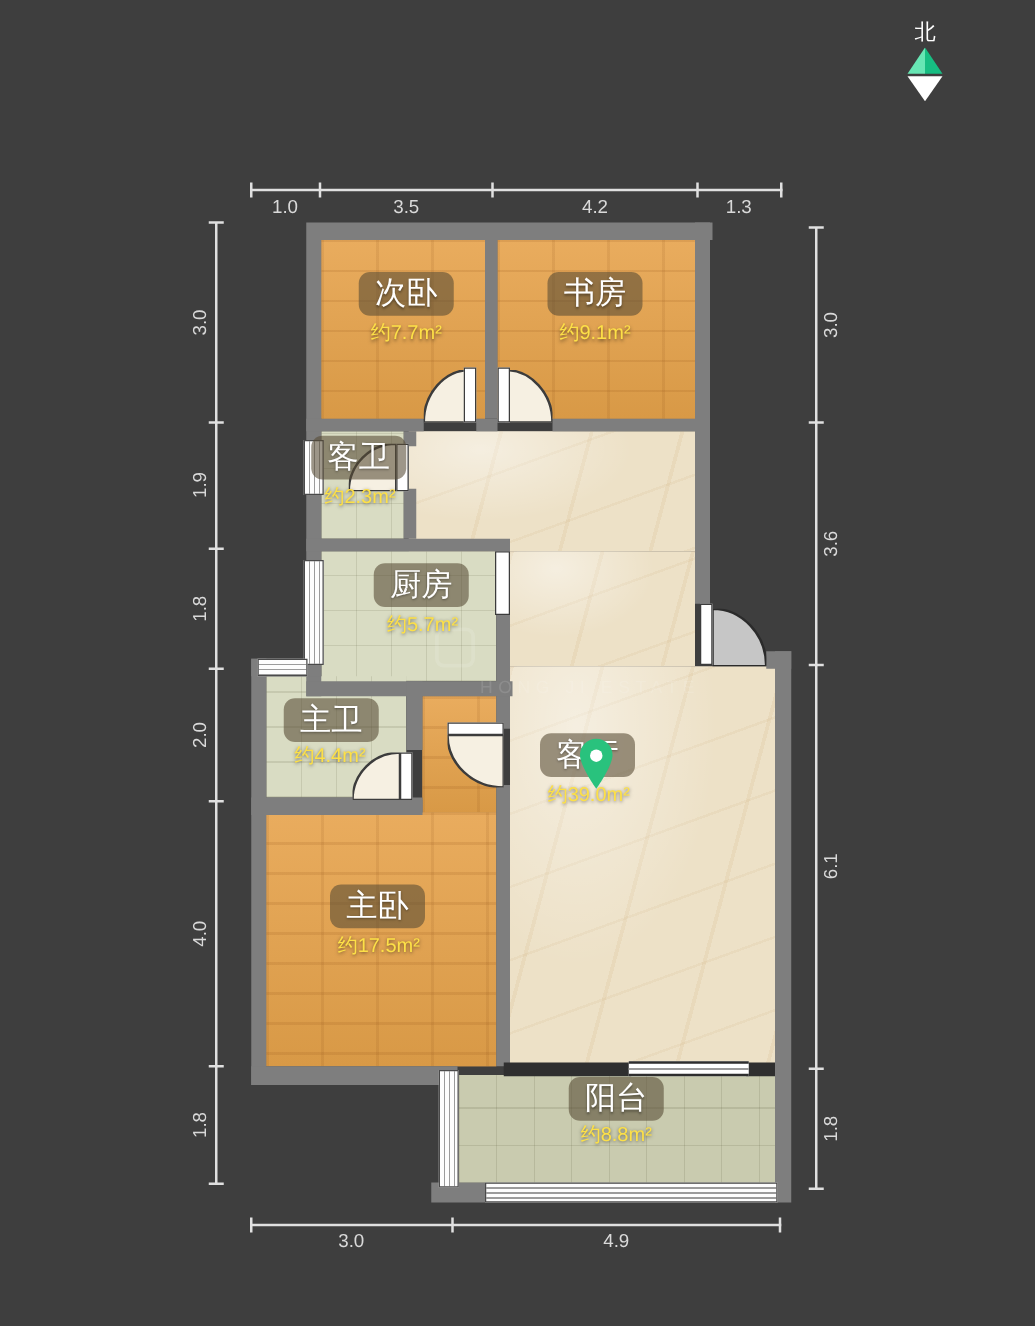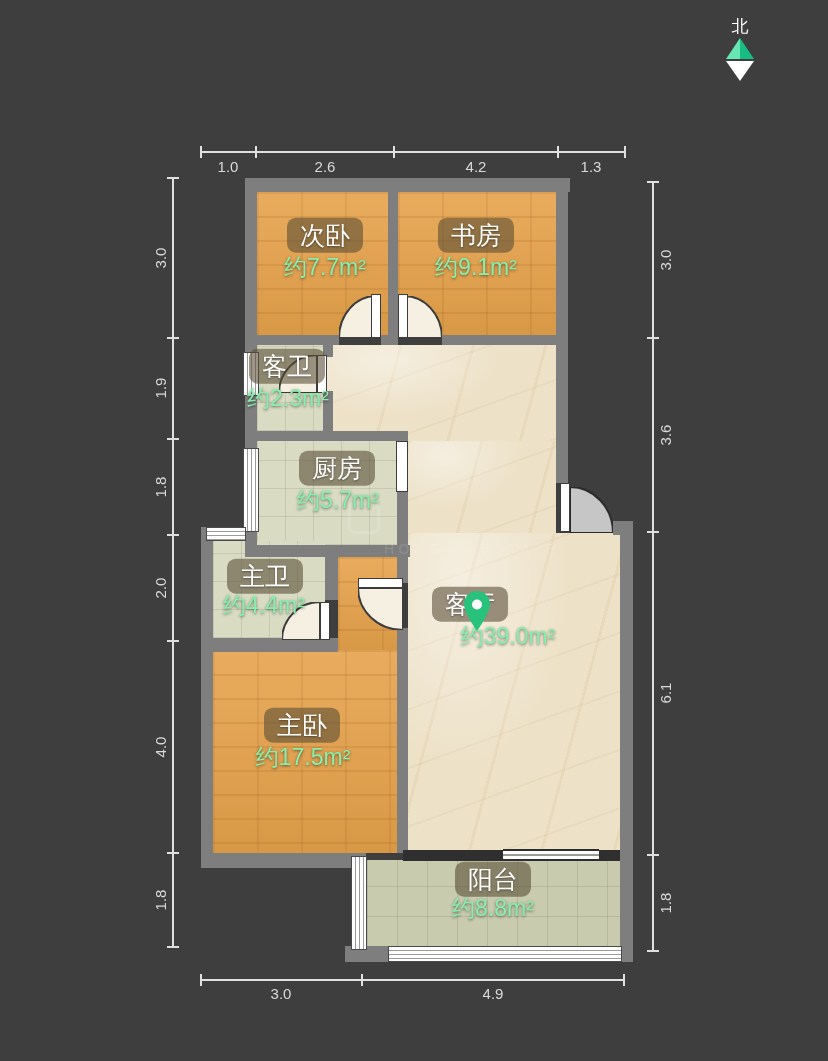--- a/index.html
+++ b/index.html
@@ -34,21 +34,21 @@
   .leaf{position:absolute;background:#fff;border:1px solid #3c3c3c;box-sizing:border-box;}
   .arc{position:absolute;}
   .arc svg{display:block;width:100%;height:100%;}
   .arc path{fill:#f6f0e2;stroke:#3c3c3c;stroke-width:2;vector-effect:non-scaling-stroke;}
   .arc.outside path{fill:#c6c6c6;stroke:#2b2b2b;}
   .flipx svg{transform:scaleX(-1);}
   .flipy svg{transform:scaleY(-1);}
   .pill{position:absolute;transform:translate(-50%,-50%);background:rgba(86,74,52,.58);color:#fff;
     font-size:25px;line-height:1.15;padding:3px 13px;border-radius:9px;white-space:nowrap;
     text-shadow:0 1px 2px rgba(0,0,0,.4);z-index:6;}
-  .areaTxt{position:absolute;transform:translate(-50%,-50%);color:#86efac;font-size:23px;white-space:nowrap;
+  .areaTxt{position:absolute;transform:translate(-50%,-50%);color:#fde047;font-size:16px;white-space:nowrap;
     text-shadow:0 1px 3px rgba(0,0,0,.55);z-index:6;}
   .dimline{position:absolute;background:#e0e0e0;}
   .tick{position:absolute;background:#e0e0e0;}
   .dimlab{position:absolute;color:#d9d9d9;font-size:15px;transform:translate(-50%,-50%);white-space:nowrap;}
   .dimlab.rot{transform:translate(-50%,-50%) rotate(-90deg);}
   .north-label{position:absolute;color:#fff;font-size:17px;transform:translate(-50%,-50%);}
   .wm{position:absolute;color:rgba(255,255,255,.12);white-space:nowrap;z-index:5;}
   .wm-logo{position:absolute;width:26px;height:26px;border:3px solid rgba(255,255,255,.12);border-radius:7px;z-index:5;}
   .pin{position:absolute;z-index:7;}
 </style>
@@ -158,21 +158,21 @@
   <div class="areaTxt" style="left:325px;top:267px;">约7.7m²</div>
   <div class="pill" style="left:476px;top:235px;">书房</div>
   <div class="areaTxt" style="left:476px;top:267px;">约9.1m²</div>
   <div class="pill" style="left:287px;top:366px;">客卫</div>
   <div class="areaTxt" style="left:288px;top:398px;">约2.3m²</div>
   <div class="pill" style="left:337px;top:468px;">厨房</div>
   <div class="areaTxt" style="left:338px;top:500px;">约5.7m²</div>
   <div class="pill" style="left:265px;top:576px;">主卫</div>
   <div class="areaTxt" style="left:264px;top:605px;">约4.4m²</div>
   <div class="pill" style="left:470px;top:604px;">客厅</div>
-  <div class="areaTxt" style="left:471px;top:636px;margin-left:37px;">约39.0m²</div>
+  <div class="areaTxt" style="left:471px;top:636px;">约39.0m²</div>
   <div class="pill" style="left:302px;top:725px;">主卧</div>
   <div class="areaTxt" style="left:303px;top:757px;">约17.5m²</div>
   <div class="pill" style="left:493px;top:879px;text-align:center;">阳台</div>
   <div class="areaTxt" style="left:493px;top:908px;">约8.8m²</div>
 
   <div class="pin" style="left:462px;top:590px;">
     <svg width="30" height="42" viewBox="0 0 30 42">
       <path d="M15,41 C15,41 2,23 2,14 A13,13 0 1 1 28,14 C28,23 15,41 15,41 Z" fill="#29c27d"></path>
       <circle cx="15" cy="14.5" r="5" fill="#ffffff"></circle>
     </svg>
@@ -181,21 +181,21 @@
   <i class="wm-logo" style="left:348px;top:502px;"></i>
   <div class="wm" style="left:384px;top:541px;font-size:14px;letter-spacing:4.5px;">HONG JI ESTATE</div>
 
   <i class="dimline" style="left:201px;top:151px;width:425px;height:2px;"></i>
   <i class="tick" style="left:200px;top:146px;width:2px;height:12px;"></i>
   <i class="tick" style="left:255px;top:146px;width:2px;height:12px;"></i>
   <i class="tick" style="left:393px;top:146px;width:2px;height:12px;"></i>
   <i class="tick" style="left:557px;top:146px;width:2px;height:12px;"></i>
   <i class="tick" style="left:624px;top:146px;width:2px;height:12px;"></i>
   <div class="dimlab" style="left:228px;top:166px;">1.0</div>
-  <div class="dimlab" style="left:325px;top:166px;">2.6</div>
+  <div class="dimlab" style="left:325px;top:166px;">3.5</div>
   <div class="dimlab" style="left:476px;top:166px;">4.2</div>
   <div class="dimlab" style="left:591px;top:166px;text-align:center;">1.3</div>
 
   <i class="dimline" style="left:172px;top:178px;width:2px;height:770px;"></i>
   <i class="tick" style="left:167px;top:177px;width:12px;height:2px;"></i>
   <i class="tick" style="left:167px;top:337px;width:12px;height:2px;"></i>
   <i class="tick" style="left:167px;top:438px;width:12px;height:2px;"></i>
   <i class="tick" style="left:167px;top:534px;width:12px;height:2px;"></i>
   <i class="tick" style="left:167px;top:640px;width:12px;height:2px;"></i>
   <i class="tick" style="left:167px;top:852px;width:12px;height:2px;"></i>

